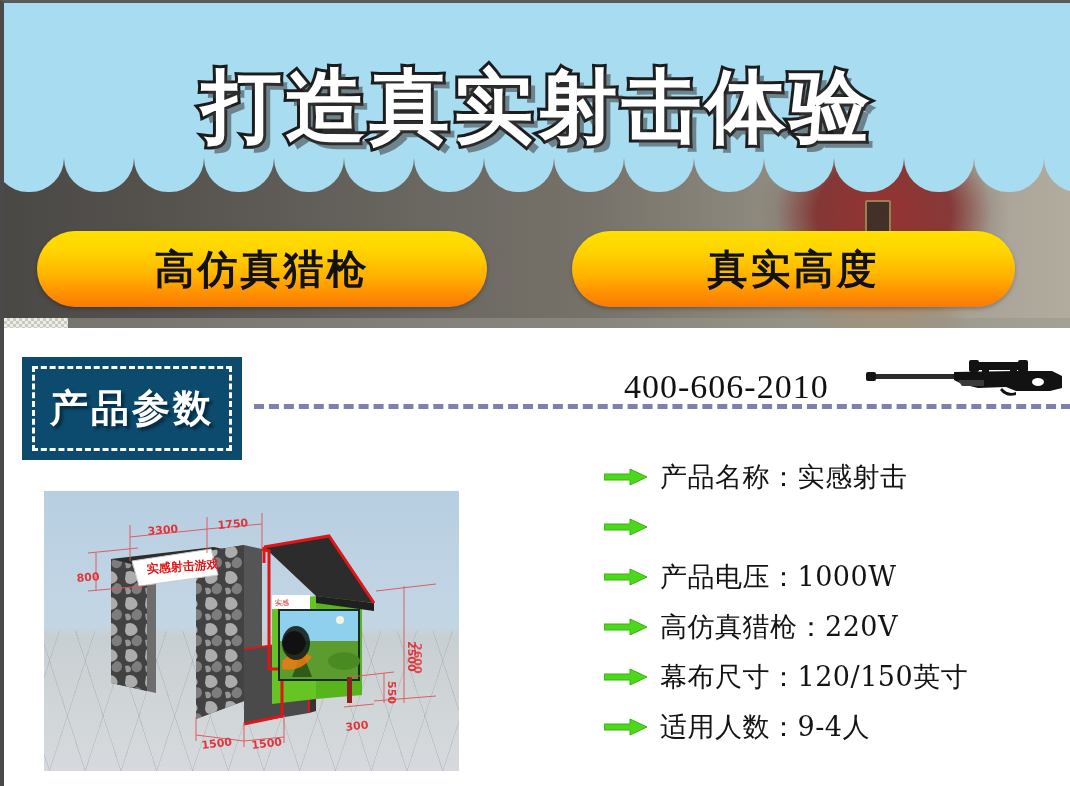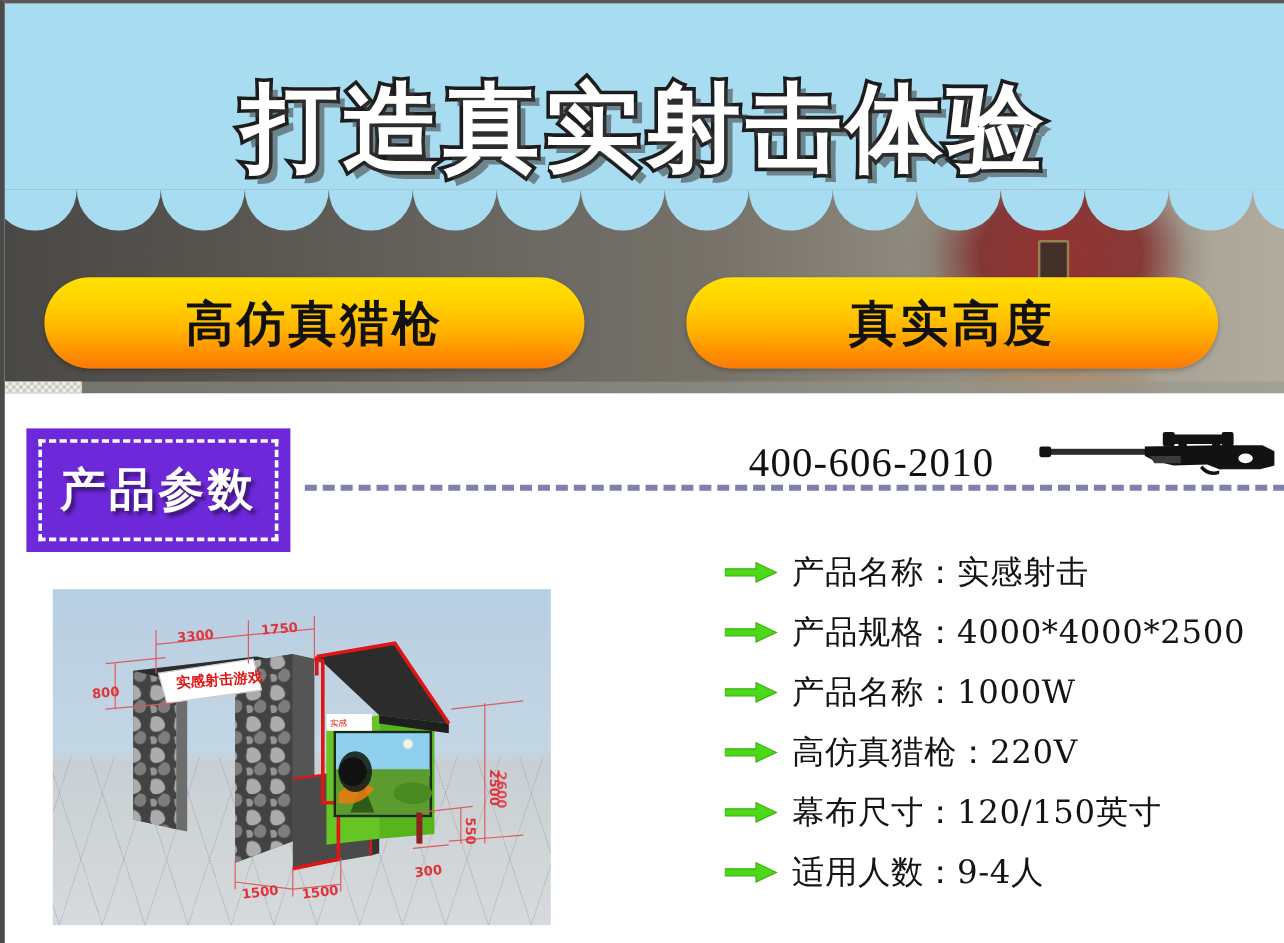--- a/index.html
+++ b/index.html
@@ -175,21 +175,21 @@
     background: #ffffff;
   }
 
   
   .section-badge {
     position: absolute;
     left: 18px;
     top: 29px;
     width: 220px;
     height: 103px;
-    background: #6d28d9;
+    background: #0c4a6e;
     box-sizing: border-box;
     display: flex;
     align-items: center;
     justify-content: center;
   }
   .section-badge-inner {
     position: absolute;
     left: 10px; top: 9px; right: 10px; bottom: 9px;
     border: 3px dashed #ffffff;
   }
@@ -458,30 +458,29 @@
         </span>
         <span class="spec-text">产品名称：实感射击</span>
       </div>
 
       <div class="spec-row">
         <span class="spec-arrow">
           <svg width="44" height="20" viewBox="0 0 44 20">
             <path d="M0 7 H26 V2 L43 10 L26 18 V13 H0 Z" fill="#4cd919" stroke="#3ab011" stroke-width="1"></path>
           </svg>
         </span>
-        <span class="spec-text">产品规格：4000*4000*2500</span>
       </div>
 
       <div class="spec-row">
         <span class="spec-arrow">
           <svg width="44" height="20" viewBox="0 0 44 20">
             <path d="M0 7 H26 V2 L43 10 L26 18 V13 H0 Z" fill="#4cd919" stroke="#3ab011" stroke-width="1"></path>
           </svg>
         </span>
-        <span class="spec-text">产品名称：1000W</span>
+        <span class="spec-text">产品电压：1000W</span>
       </div>
 
       <div class="spec-row">
         <span class="spec-arrow">
           <svg width="44" height="20" viewBox="0 0 44 20">
             <path d="M0 7 H26 V2 L43 10 L26 18 V13 H0 Z" fill="#4cd919" stroke="#3ab011" stroke-width="1"></path>
           </svg>
         </span>
         <span class="spec-text">高仿真猎枪：220V</span>
       </div>

